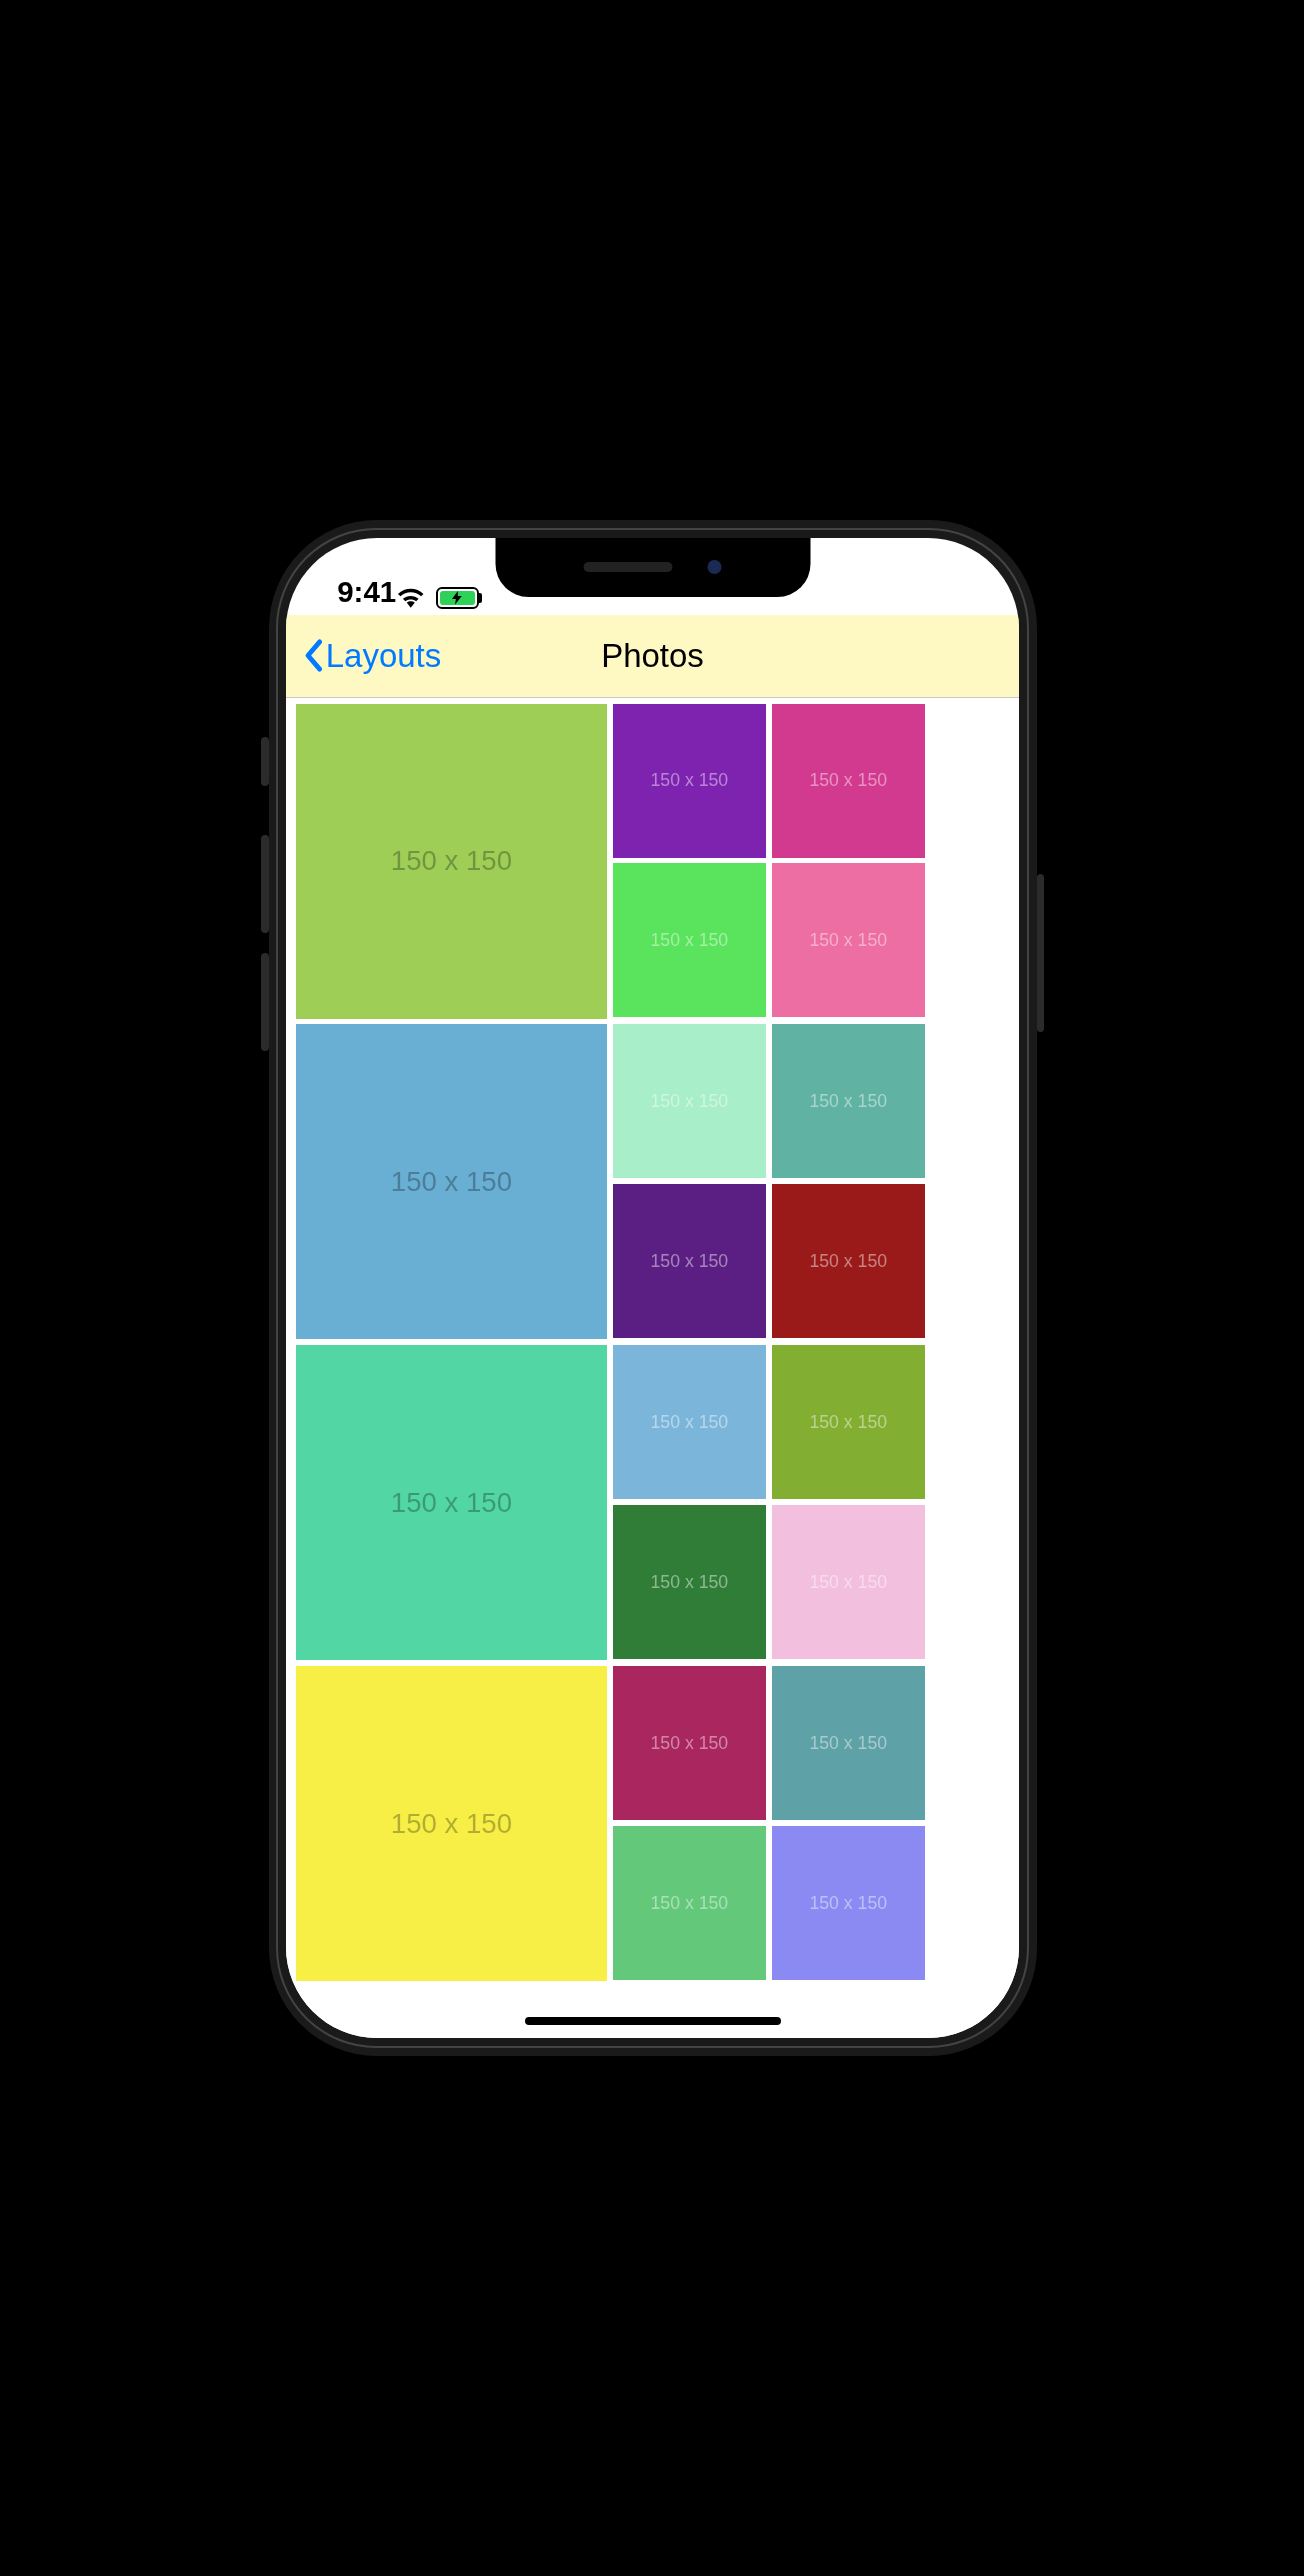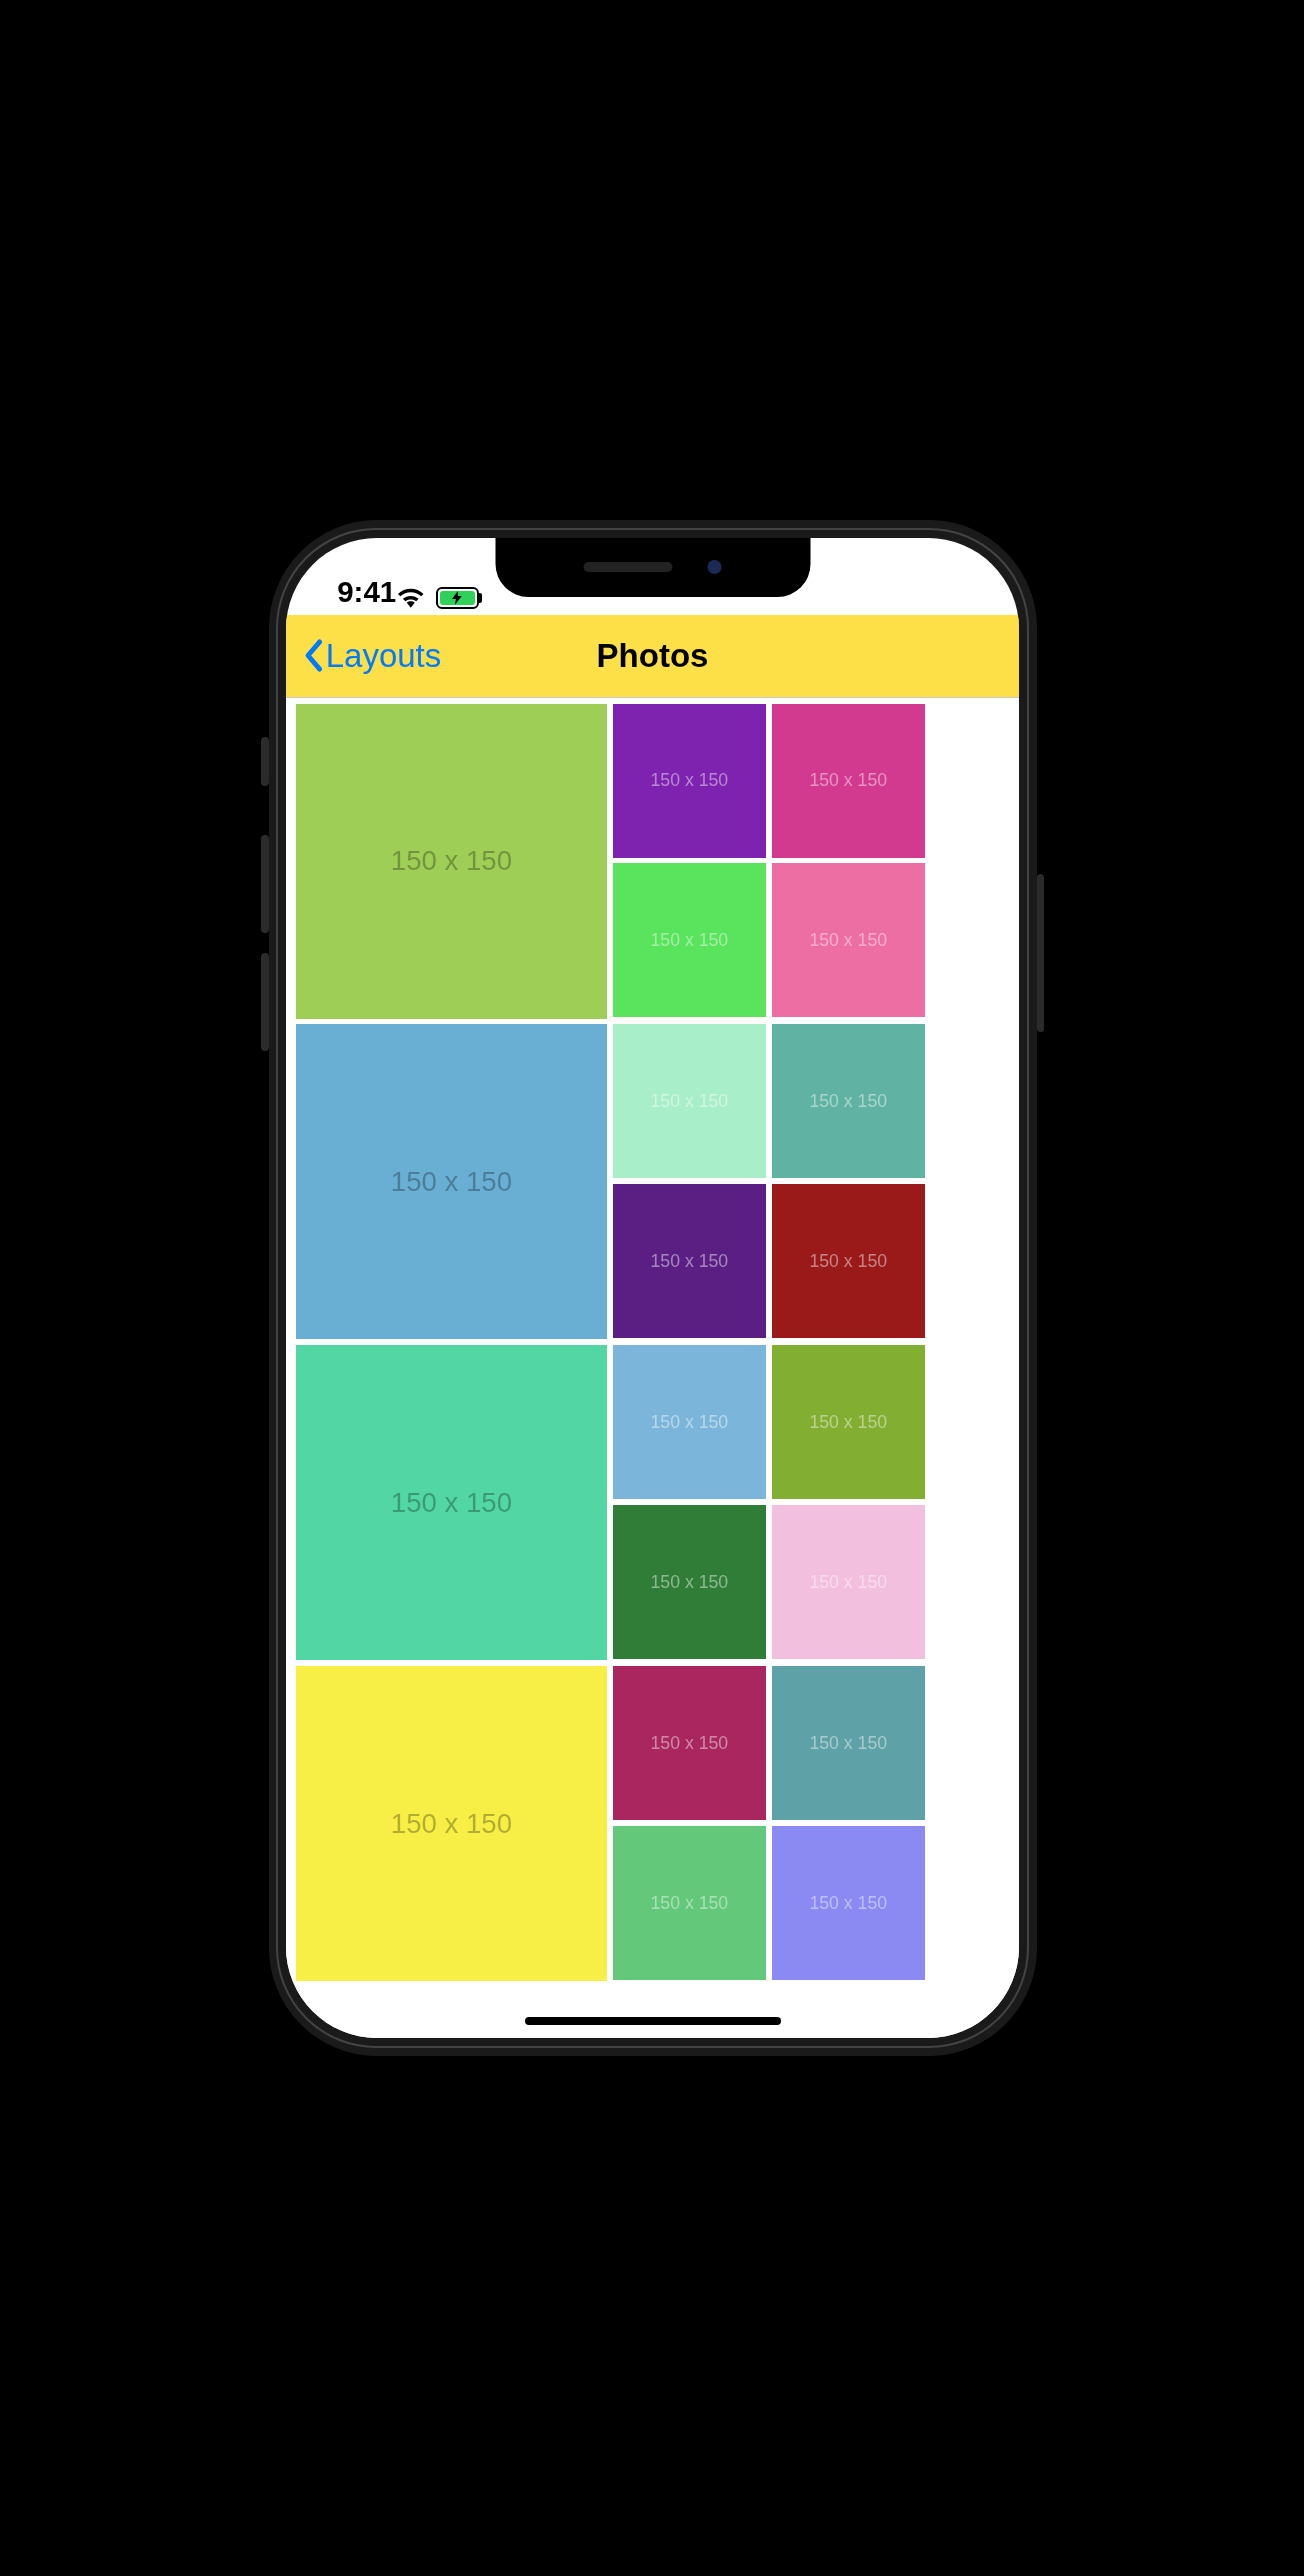--- a/index.html
+++ b/index.html
@@ -95,36 +95,36 @@
     display: flex; align-items: center; justify-content: center;
   }
   .battery-fill svg { display: block; }
   .battery-cap {
     width: 3px; height: 9.8px; background: #000; border-radius: 0 2px 2px 0;
   }
 
   
   .navbar {
     height: 83px;
-    background: #fde047;
+    background: #fef9c3;
     border-bottom: 1px solid #c8c8cc;
     display: flex;
     align-items: center;
     position: relative;
     padding: 0 15.8px;
   }
   .nav-back {
     display: flex; align-items: center; gap: 2px;
     color: #007aff; font-size: 33px; cursor: pointer;
   }
   .nav-back svg { display: block; }
   .nav-title {
     position: absolute;
     left: 50%; transform: translateX(-50%);
-    font-size: 33px; font-weight: 700; color: #000;
+    font-size: 33px; font-weight: 400; color: #000;
   }
 
   
   .content {
     height: calc(100% - 77px - 83px);
     overflow: hidden;
     background: #fff;
     position: relative;
   }
 

